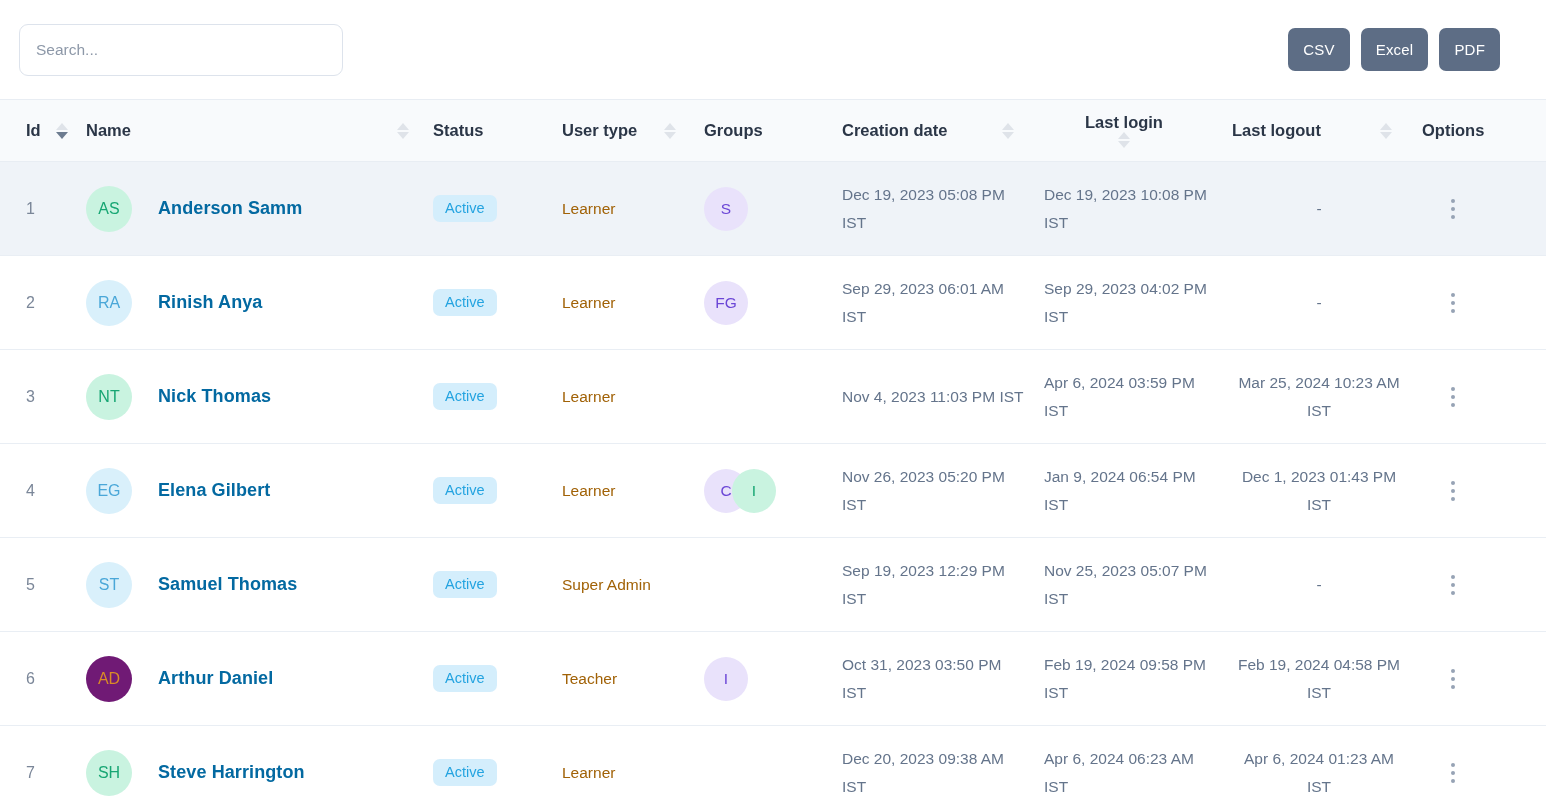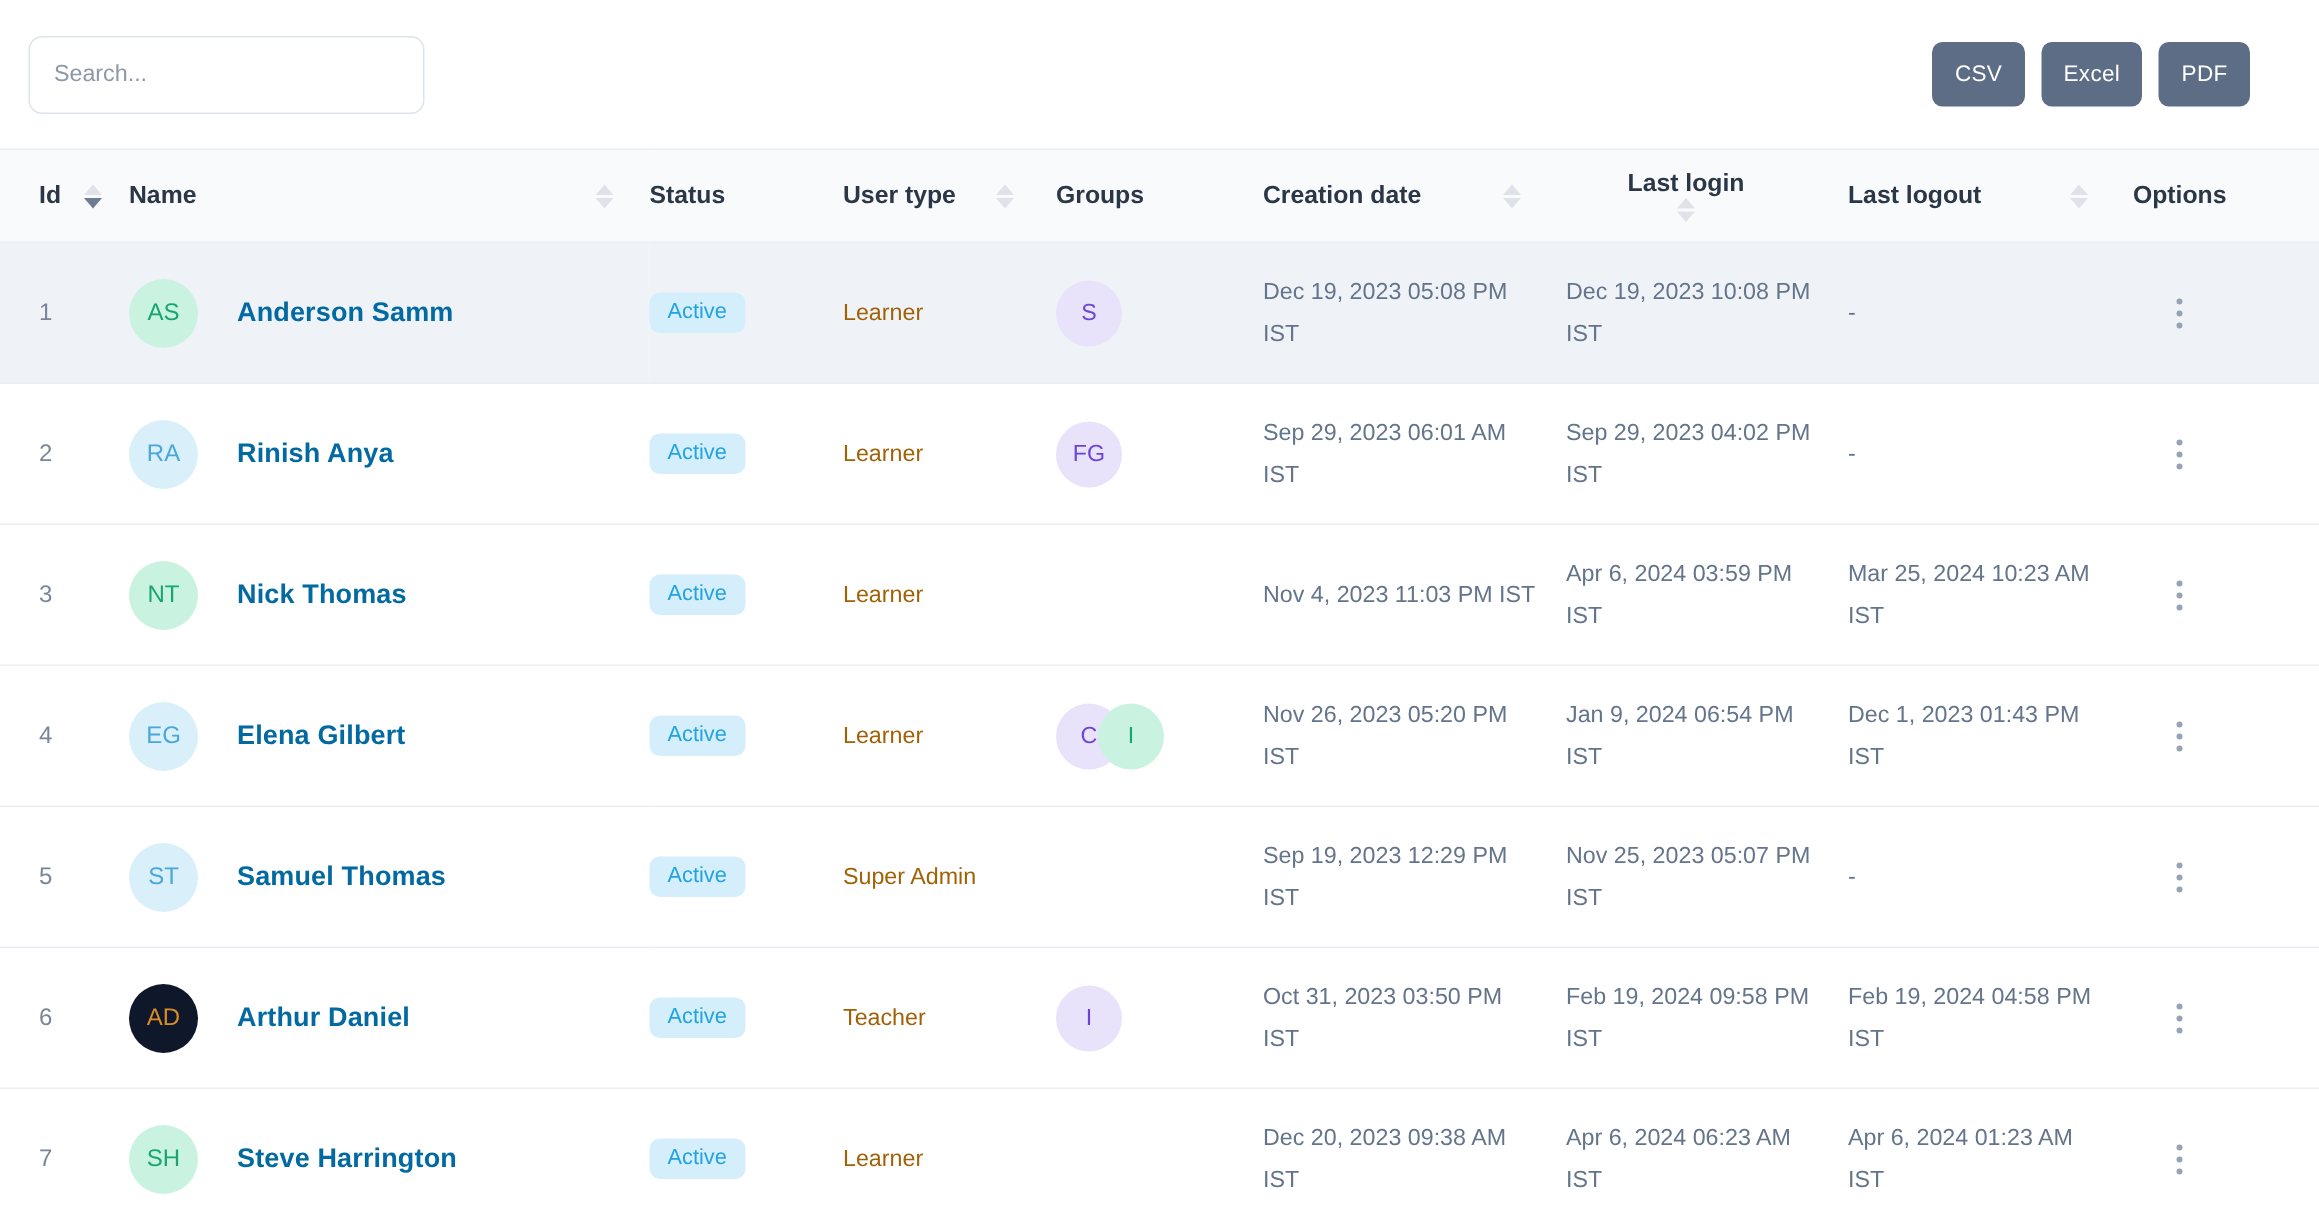--- a/index.html
+++ b/index.html
@@ -16,21 +16,21 @@
   
   .toolbar {
     height: 99px;
     display: flex;
     align-items: center;
     justify-content: space-between;
     padding: 0 19px 0 19px;
     background: #ffffff;
   }
   .search-input {
-    width: 264px;
+    width: 324px;
     height: 52px;
     border: 1px solid #dde3ec;
     border-radius: 9px;
     background: #fff;
     padding: 0 16px;
     font-size: 15.5px;
     font-family: "Liberation Sans", sans-serif;
     color: #46505e;
     outline: none;
   }
@@ -77,21 +77,21 @@
   .th-label { }
 
   
   .c-id      { width: 86px;  padding-left: 26px !important; }
   .c-name    { width: 347px; }
   .c-status  { width: 129px; }
   .c-type    { width: 142px; }
   .c-groups  { width: 138px; }
   .c-created { width: 202px; }
   .c-login   { width: 188px; }
-  .c-logout  { width: 190px; }
+  .c-logout  { width: 190px; text-align: center; }
   .c-options { width: 124px; }
 
   thead .c-name .th-inner   { padding-right: 24px; }
   thead .c-type .th-inner   { padding-right: 28px; }
   thead .c-created .th-inner{ padding-right: 30px; }
   thead .c-login .th-inner  { padding-right: 28px; flex-direction: column; }
   thead .c-logout .th-inner { padding-right: 30px; }
 
   
   .sort { display: inline-flex; flex-direction: column; gap: 2px; line-height: 0; }
@@ -400,21 +400,21 @@
               <i></i>
               <i></i>
               <i></i>
             </div>
           </td>
         </tr>
         <tr>
           <td class="c-id">6</td>
           <td class="c-name">
             <div class="namecell">
-              <span class="avatar" style="background:#0f172a;color:#d98b26">AD</span>
+              <span class="avatar" style="background:#701a75;color:#d98b26">AD</span>
               <span class="username">Arthur Daniel</span>
             </div>
           </td>
           <td class="c-status"><span class="badge">Active</span></td>
           <td class="c-type">
             <div class="typecell">Teacher</div>
           </td>
           <td class="c-groups">
             <div class="grouplist">
               <span class="gavatar" style="background:#e9e2fb;color:#6b46d6">I</span>

